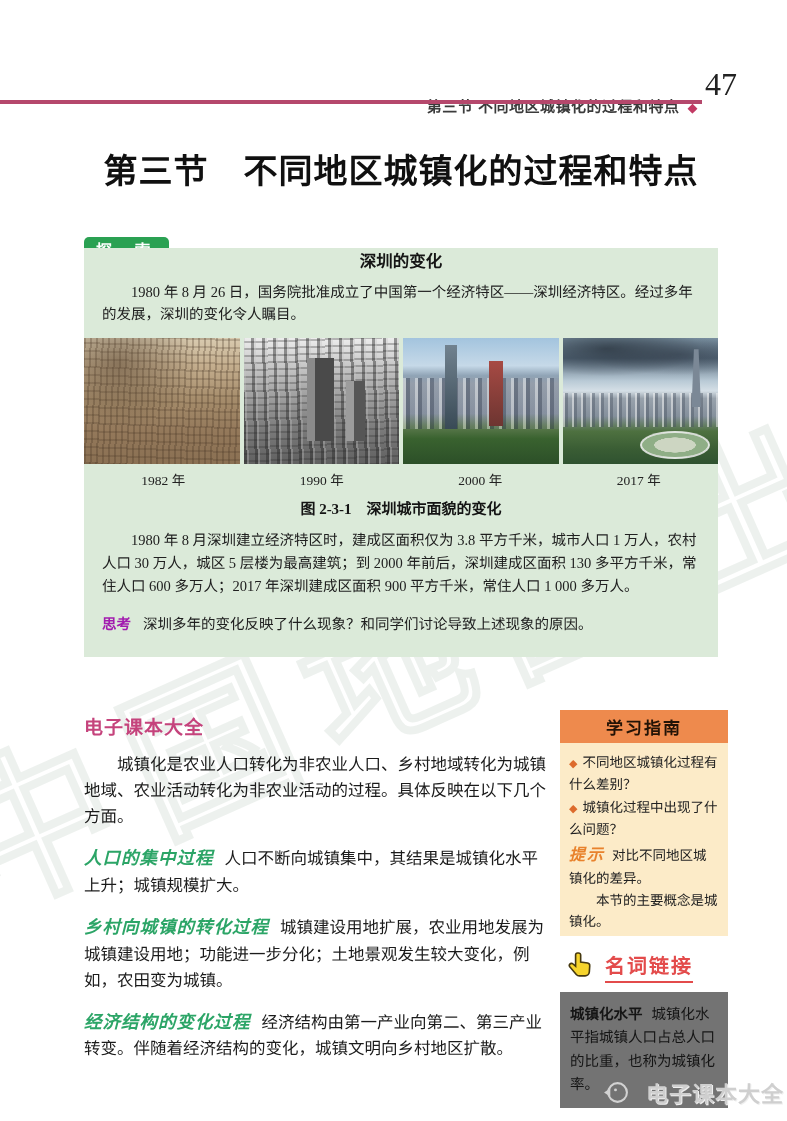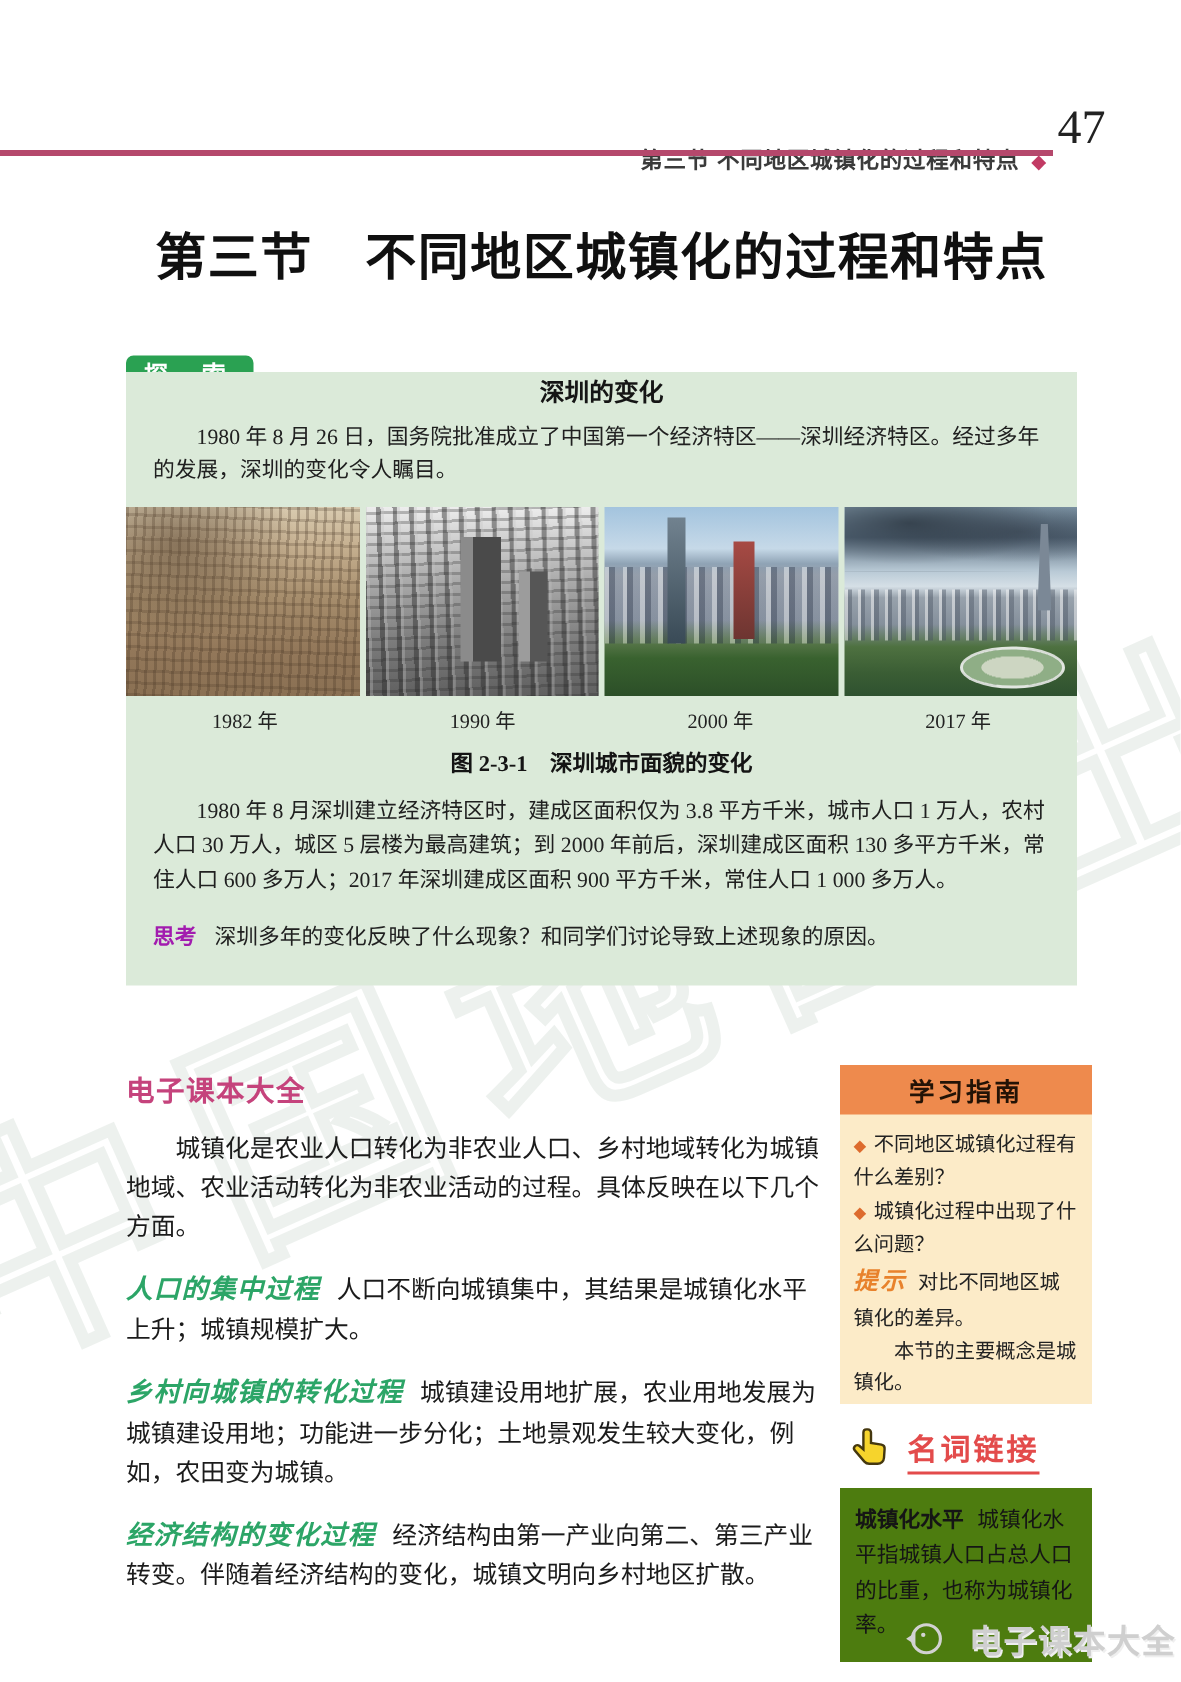--- a/index.html
+++ b/index.html
@@ -130,21 +130,21 @@
   .note{text-indent:2em;}
 
   .termlink-row{margin-top:14px;display:flex;align-items:center;gap:9px;padding-left:4px;}
   .termlink-title{
     color:#e34b4b;font-weight:bold;font-size:20px;letter-spacing:2px;
     font-family:"Liberation Sans","DejaVu Sans",sans-serif;
     border-bottom:2px solid #e34b4b;padding-bottom:2px;
     text-shadow:0 0 1px rgba(255,255,255,.8);
   }
   .pink-box{
-    margin-top:9px;background:#4d7c0f;padding:11px 10px;font-size:14.5px;line-height:1.62;color:#151515;
+    margin-top:9px;background:#737373;padding:11px 10px;font-size:14.5px;line-height:1.62;color:#151515;
   }
   .pink-term{font-weight:bold;margin-right:9px;}
 
   
   .site-mark{position:absolute;left:602px;top:1076px;display:flex;align-items:center;gap:17px;}
   .site-text{
     font-size:22px;font-weight:bold;color:#cfcfcf;letter-spacing:1px;
     font-family:"Liberation Sans","DejaVu Sans",sans-serif;
     text-shadow:1px 1px 0 #efefef;
   }

